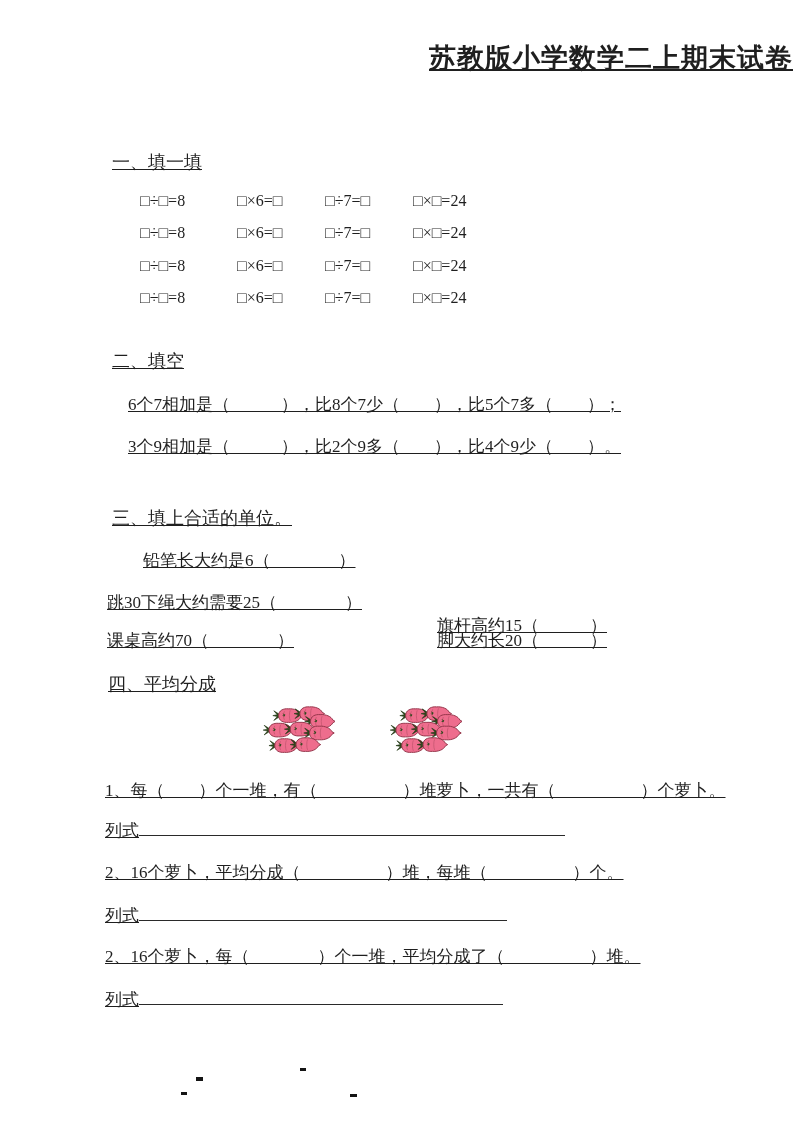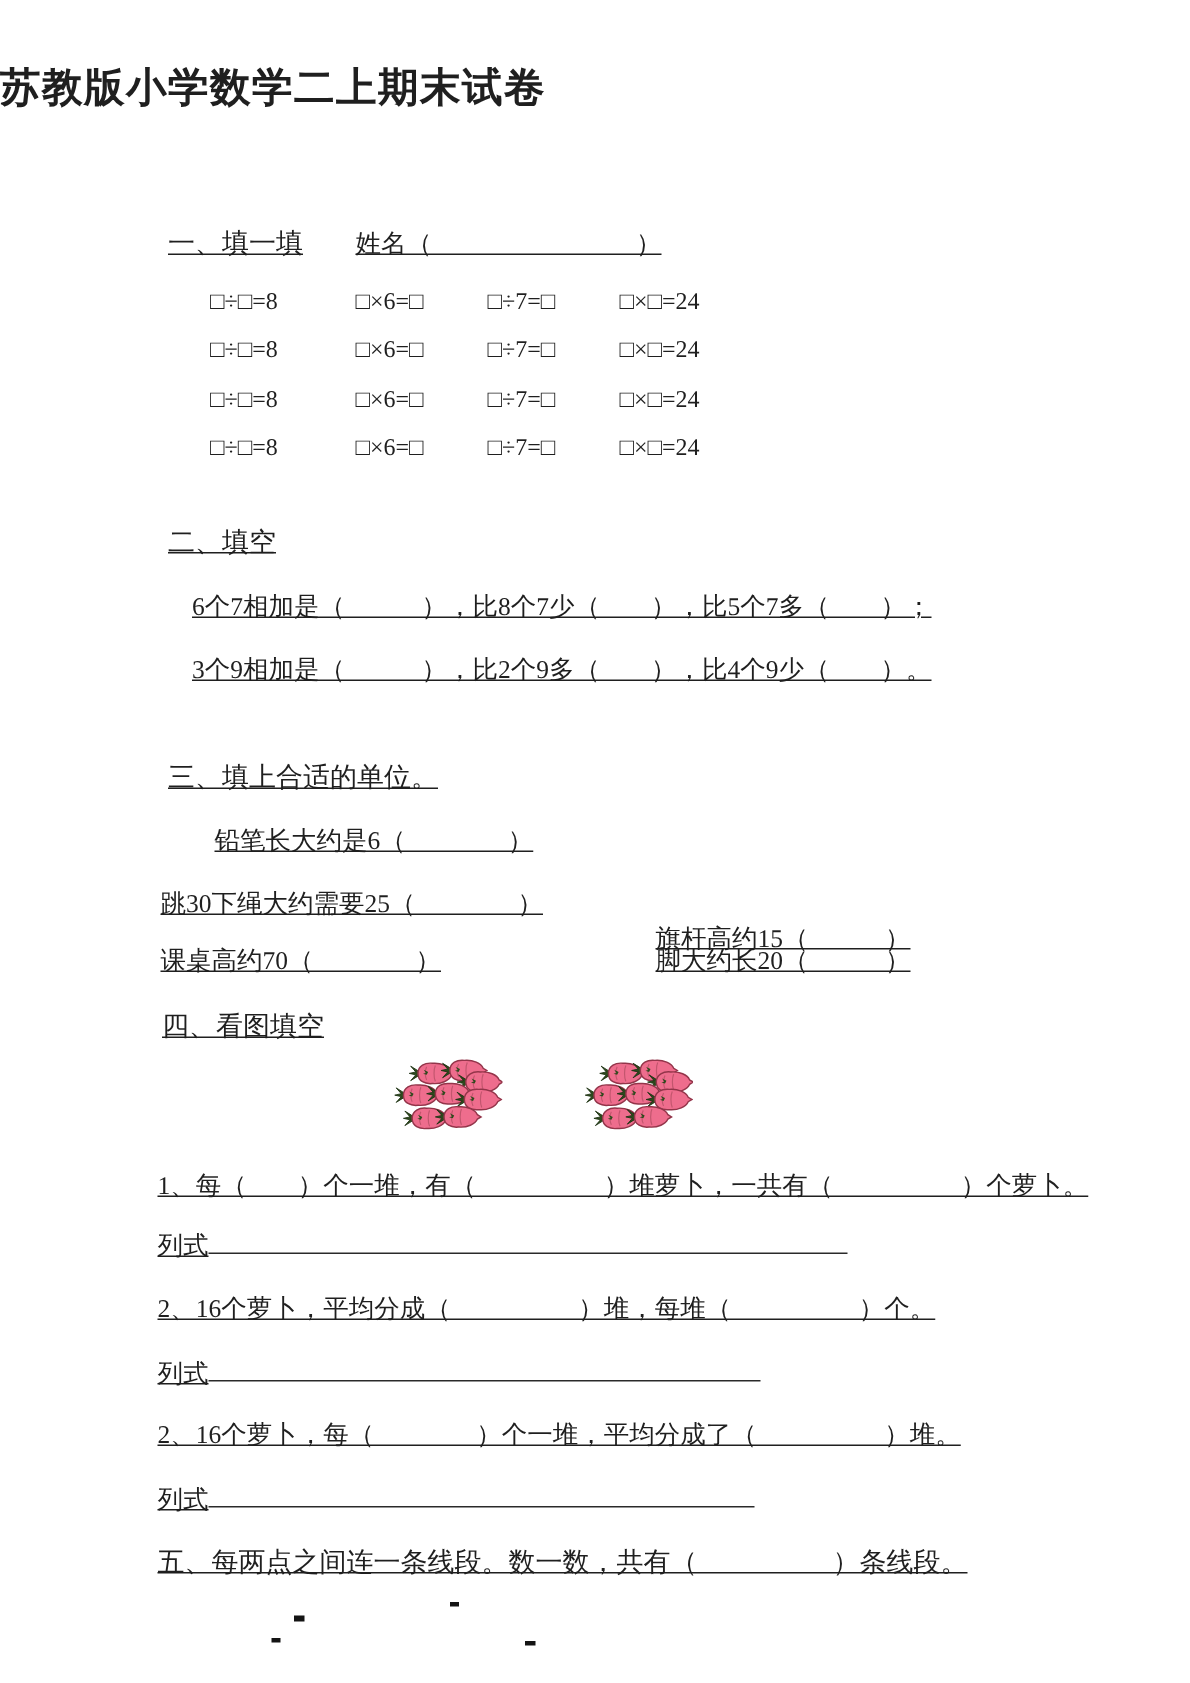--- a/index.html
+++ b/index.html
@@ -11,25 +11,26 @@
     color: #1f1f1f;
     font-family: "Liberation Serif", "DejaVu Serif", serif;
     font-size: 17px;
     overflow: hidden;
   }
   .t { position: absolute; white-space: nowrap; line-height: 22px; text-decoration: underline; }
   .title {
     position: absolute;
     left: 0; right: 0;
     top: 40px;
-    text-align: left;
+    text-align: right;
     font-family: "Liberation Sans", "DejaVu Sans", sans-serif;
     font-weight: bold;
     font-size: 27px;
     letter-spacing: 1px;
+    text-decoration: underline;
   }
   .heading { font-size: 18px; }
   .eq-row { position: absolute; left: 127px; white-space: nowrap; padding-left: 13px; }
   .eq { display: inline-block; font-size: 16px; }
   .eq:nth-child(1) { width: 97px; }
   .eq:nth-child(2) { width: 88px; }
   .eq:nth-child(3) { width: 88px; }
   .ul {
     display: inline-block;
     height: 16px;
@@ -51,21 +52,20 @@
         <path d="M6 10 C6 4.5 11 2.5 16 3 C22 2.5 27.5 5 29 8.5 L31.5 10 L29 11.5 C27.5 15 22 17.5 16 17 C11 17.5 6 15.5 6 10 Z" fill="#ee6d8d" stroke="#93354a" stroke-width="1"></path>
         <path d="M12 5.5 C10.8 7.5 10.8 12.5 12 14.5 M18 4.5 C16.8 7 16.8 13 18 15.5" fill="none" stroke="#c2566e" stroke-width="0.8"></path>
         <path d="M13 9 L10 7.5 L11.5 9.7 L9.5 10.2 L12 11 Z" fill="#2d4a1c"></path>
       </g>
     </defs>
   </svg>
 
   <div class="title">苏教版小学数学二上期末试卷</div>
 
   <div class="t heading" style="left:112px; top:151px">一、填一填</div>
-  <div class="t" style="left:237px; top:152px">姓名（　　　　　　　　）</div>
 
   <div class="eq-row" style="top:191px">
     <span class="eq">□÷□=8</span><span class="eq">□×6=□</span><span class="eq">□÷7=□</span><span class="eq">□×□=24</span>
   </div>
   <div class="eq-row" style="top:223px">
     <span class="eq">□÷□=8</span><span class="eq">□×6=□</span><span class="eq">□÷7=□</span><span class="eq">□×□=24</span>
   </div>
   <div class="eq-row" style="top:256px">
     <span class="eq">□÷□=8</span><span class="eq">□×6=□</span><span class="eq">□÷7=□</span><span class="eq">□×□=24</span>
   </div>
@@ -77,21 +77,21 @@
   <div class="t" style="left:128px; top:394px">6个7相加是（　　　），比8个7少（　　），比5个7多（　　）；</div>
   <div class="t" style="left:128px; top:436px">3个9相加是（　　　），比2个9多（　　），比4个9少（　　）。</div>
 
   <div class="t heading" style="left:112px; top:507px">三、填上合适的单位。</div>
   <div class="t" style="left:143px; top:550px">铅笔长大约是6（　　　　）</div>
   <div class="t" style="left:107px; top:592px">跳30下绳大约需要25（　　　　）</div>
   <div class="t" style="left:437px; top:615px">旗杆高约15（　　　）</div>
   <div class="t" style="left:107px; top:630px">课桌高约70（　　　　）</div>
   <div class="t" style="left:437px; top:630px">脚大约长20（　　　）</div>
 
-  <div class="t heading" style="left:108px; top:673px">四、看图填空</div>
+  <div class="t heading" style="left:108px; top:673px">四、平均分成</div>
 
   <svg class="radish-group" style="left:259px; top:704px" viewBox="0 0 78 60">
     <use href="#radish" x="14" y="2"></use>
     <use href="#radish" x="36" y="0"></use>
     <use href="#radish" x="47" y="8"></use>
     <use href="#radish" x="4" y="17"></use>
     <use href="#radish" x="26" y="16"></use>
     <use href="#radish" x="46" y="20"></use>
     <use href="#radish" x="10" y="33"></use>
     <use href="#radish" x="32" y="32"></use>
@@ -115,19 +115,18 @@
   <div class="t" style="left:105px; top:862px">2、16个萝卜，平均分成（　　　　　）堆，每堆（　　　　　）个。</div>
   <div class="t" style="left:105px; top:904px">
     <span>列式</span><span class="ul" style="width:368px"></span>
   </div>
 
   <div class="t" style="left:105px; top:946px">2、16个萝卜，每（　　　　）个一堆，平均分成了（　　　　　）堆。</div>
   <div class="t" style="left:105px; top:988px">
     <span>列式</span><span class="ul" style="width:364px"></span>
   </div>
 
-  <div class="t heading" style="left:105px; top:1030px">五、每两点之间连一条线段。数一数，共有（　　　　　）条线段。</div>
   <div class="pt" style="left:196px; top:1077px; width:7px; height:4px"></div>
   <div class="pt" style="left:300px; top:1068px; width:6px; height:3px"></div>
   <div class="pt" style="left:181px; top:1092px; width:6px; height:3px"></div>
   <div class="pt" style="left:350px; top:1094px; width:7px; height:3px"></div>
 
 </div>
 
 </body></html>

